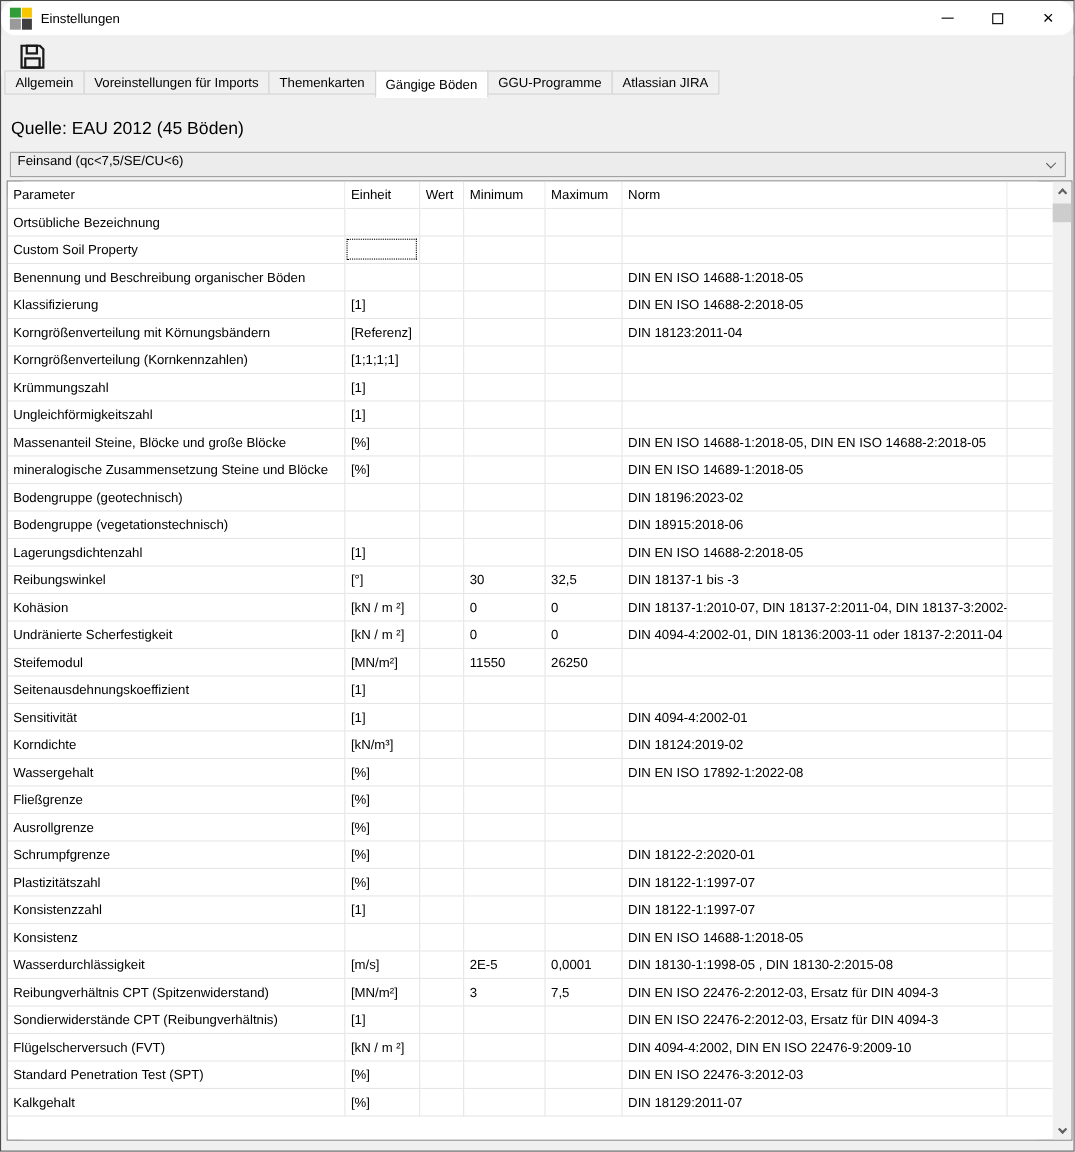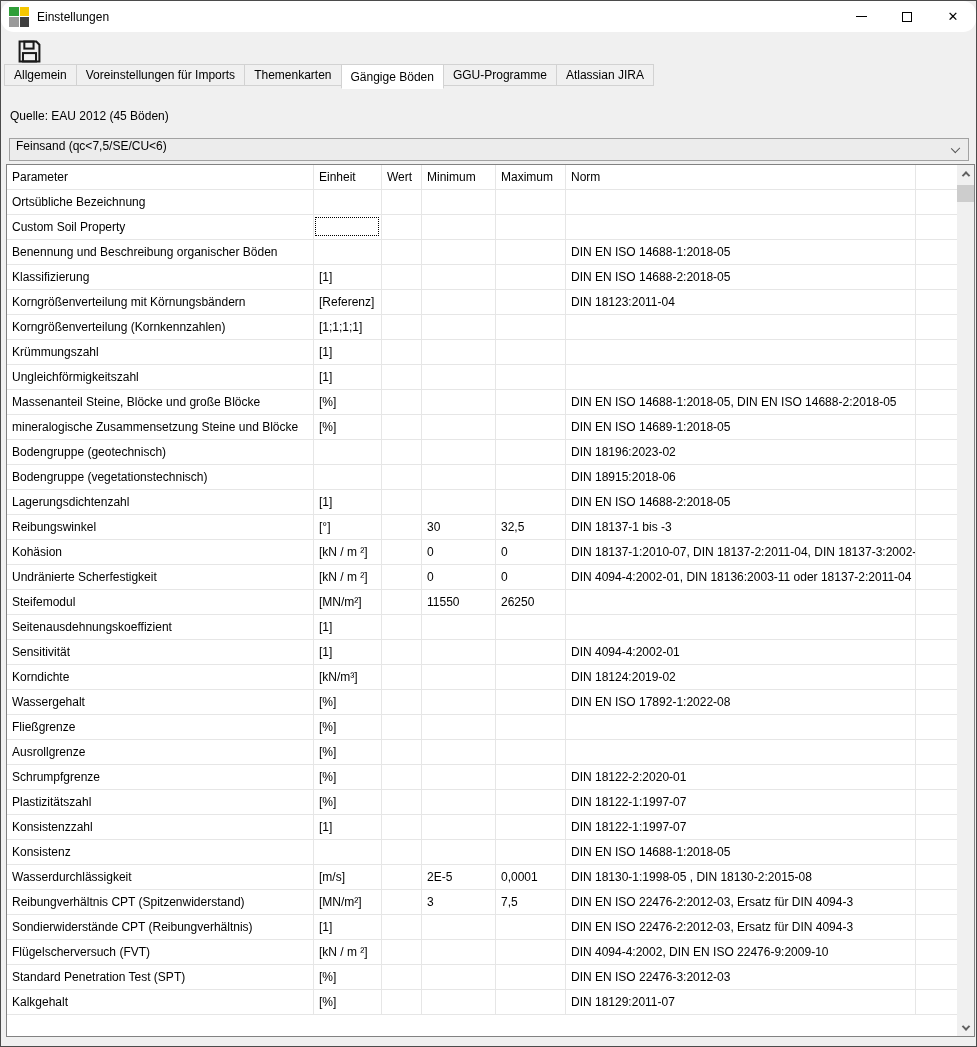--- a/index.html
+++ b/index.html
@@ -35,21 +35,21 @@
   
   .tabbar { position:absolute; left:3px; top:63px; height:25px; display:flex; align-items:flex-start; }
   .tab {
     background:#f0f0f0; border:1px solid #d2d2d2; border-bottom:1px solid #d2d2d2;
     padding:3px 9px 4px 9px; font-size:12px; height:22px; margin-right:-1px;
     font-family:"Liberation Sans", sans-serif; position:relative;
   }
   .tab.active { background:#ffffff; height:25px; padding-top:5px; border-bottom:1px solid #ffffff; z-index:2; }
 
   
-  .quelle { position:absolute; left:9px; top:108px; font-size:12px;text-align:right; }
+  .quelle { position:absolute; left:9px; top:108px; font-size:16px;text-align:right; }
 
   .combobox {
     position:absolute; left:8px; top:137px; width:960px; height:23px;
     background:#ececec; border:1px solid #a2a2a2;
     display:flex; padding-left:6px;
   }
   .combobox .chev {
     position:absolute; right:9px; top:8px; width:7px; height:7px;
     border-left:1px solid #555; border-bottom:1px solid #555;
     transform:rotate(-45deg) scaleY(0.9); margin-top:-2px;

